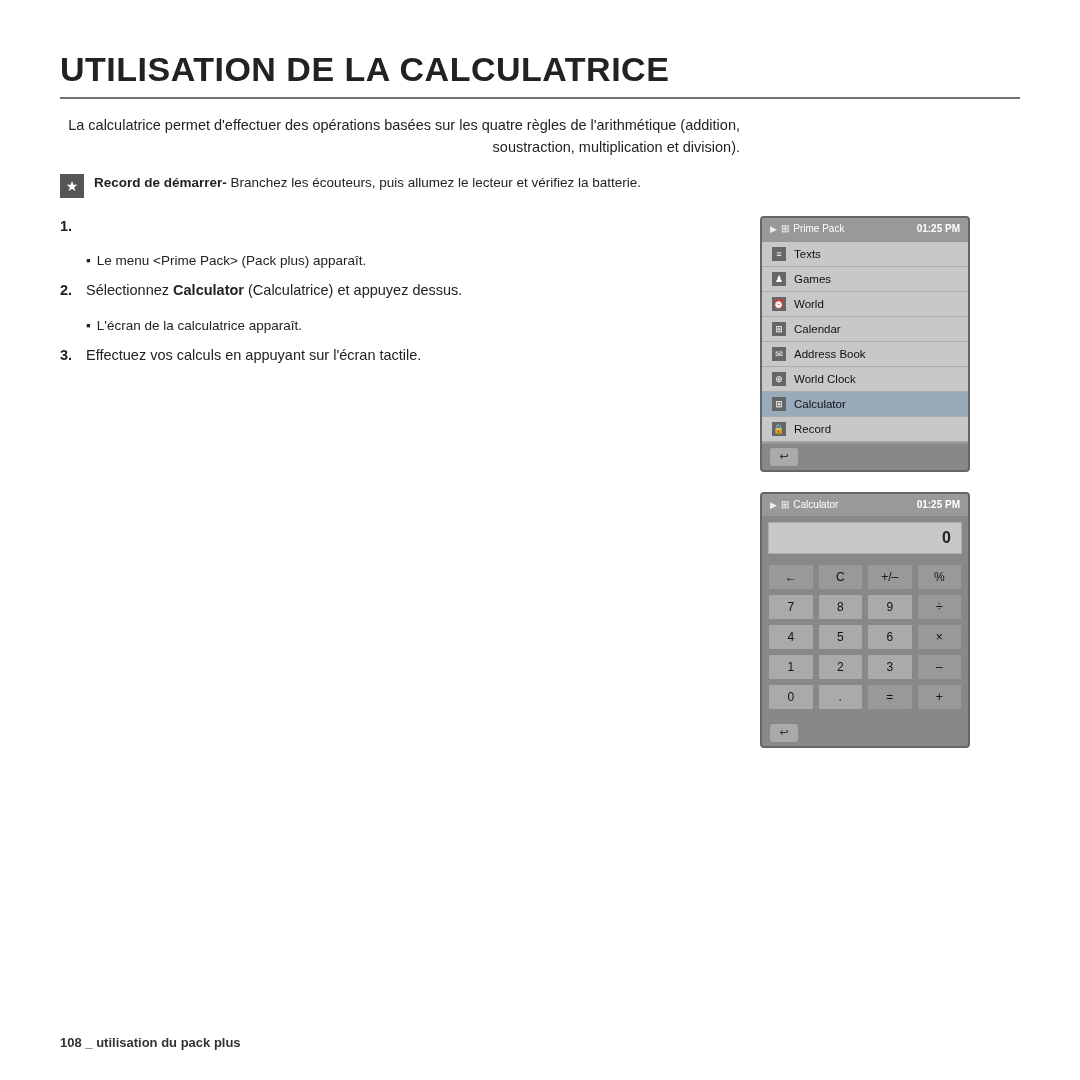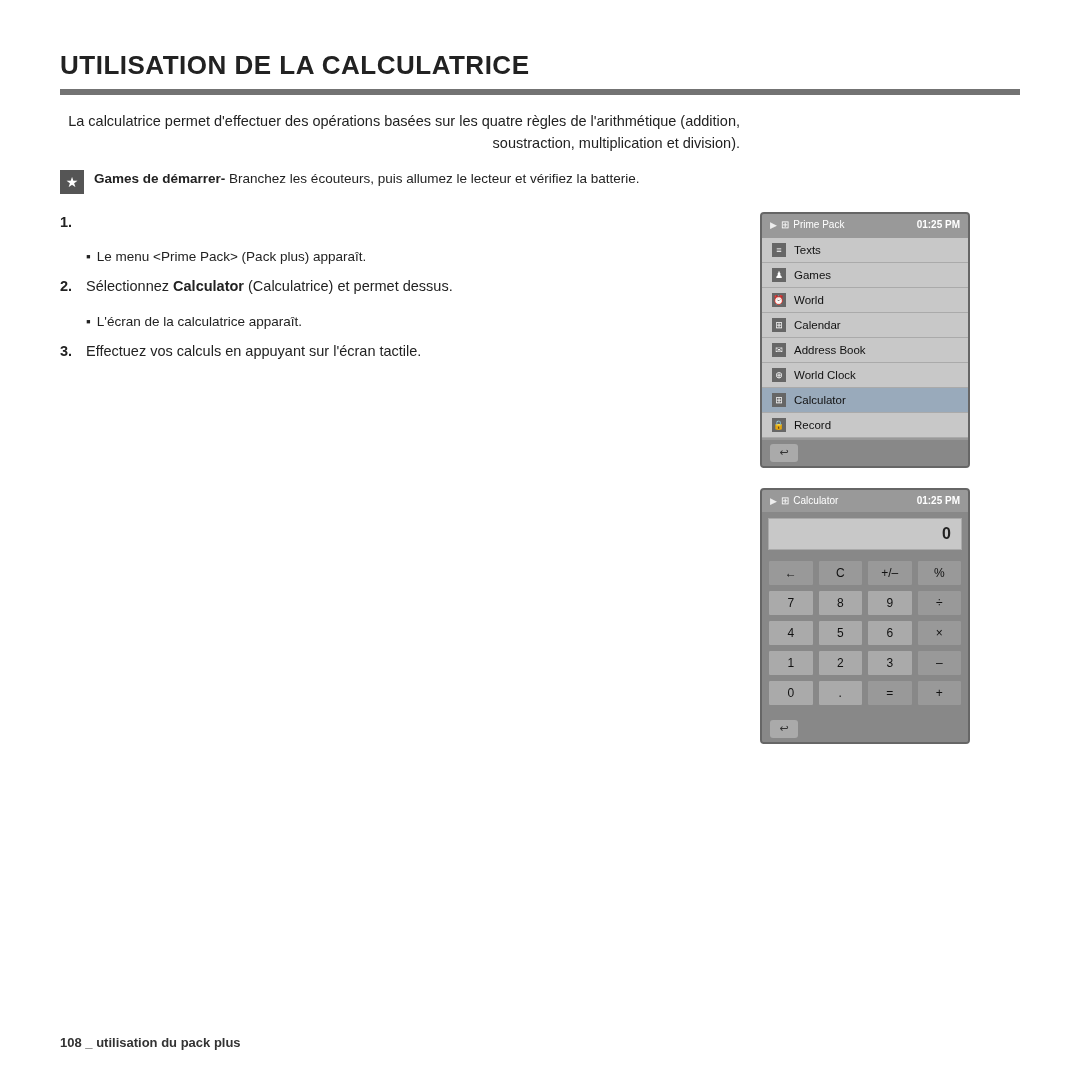--- a/index.html
+++ b/index.html
@@ -7,24 +7,24 @@
       background: #ffffff;
       font-family: Arial, sans-serif;
       width: 1080px;
       height: 1080px;
       overflow: hidden;
       padding: 50px 60px 40px 60px;
       color: #222;
     }
 
     .page-title {
-      font-size: 26px;
+      font-size: 34px;
       font-weight: bold;
       text-transform: uppercase;
-      border-bottom: 6px solid #737373;
+      border-bottom: 2px solid #737373;
       padding-bottom: 8px;
       margin-bottom: 16px;
       letter-spacing: 0.5px;
     }
 
     .intro-text {
       font-size: 14.5px;
       line-height: 1.5;
       margin-bottom: 14px;
       max-width: 680px;
@@ -262,38 +262,38 @@
 </head>
 <body>
 
 <div class="page-title">UTILISATION DE LA CALCULATRICE</div>
 
 <div class="intro-text">La calculatrice permet d'effectuer des opérations basées sur les quatre règles de l'arithmétique (addition, soustraction, multiplication et division).</div>
 
 <div class="note-box">
   <div class="note-star">★</div>
   <div class="note-text">
-    <span><b>Games de démarrer-</b></span><span> Branchez les écouteurs, puis allumez le lecteur et vérifiez la batterie.</span>
+    <span><b>Record de démarrer-</b></span><span> Branchez les écouteurs, puis allumez le lecteur et vérifiez la batterie.</span>
   </div>
 </div>
 
 <div class="content-area">
   <div class="instructions">
 
     <div class="step">
       <span class="step-num">1.</span>
     </div>
     <div class="sub-bullet">
       <span>Le menu &lt;Prime Pack&gt; (Pack plus) apparaît.</span>
     </div>
 
     <div class="step">
       <span class="step-num">2.</span>
       <div class="step-content">
-        <span>Sélectionnez </span><b>Calculator</b><span> (Calculatrice) et permet dessus.</span>
+        <span>Sélectionnez </span><b>Calculator</b><span> (Calculatrice) et appuyez dessus.</span>
       </div>
     </div>
     <div class="sub-bullet">
       <span>L'écran de la calculatrice apparaît.</span>
     </div>
 
     <div class="step">
       <span class="step-num">3.</span>
       <div class="step-content">
         <span>Effectuez vos calculs en appuyant sur l'écran tactile.</span>

